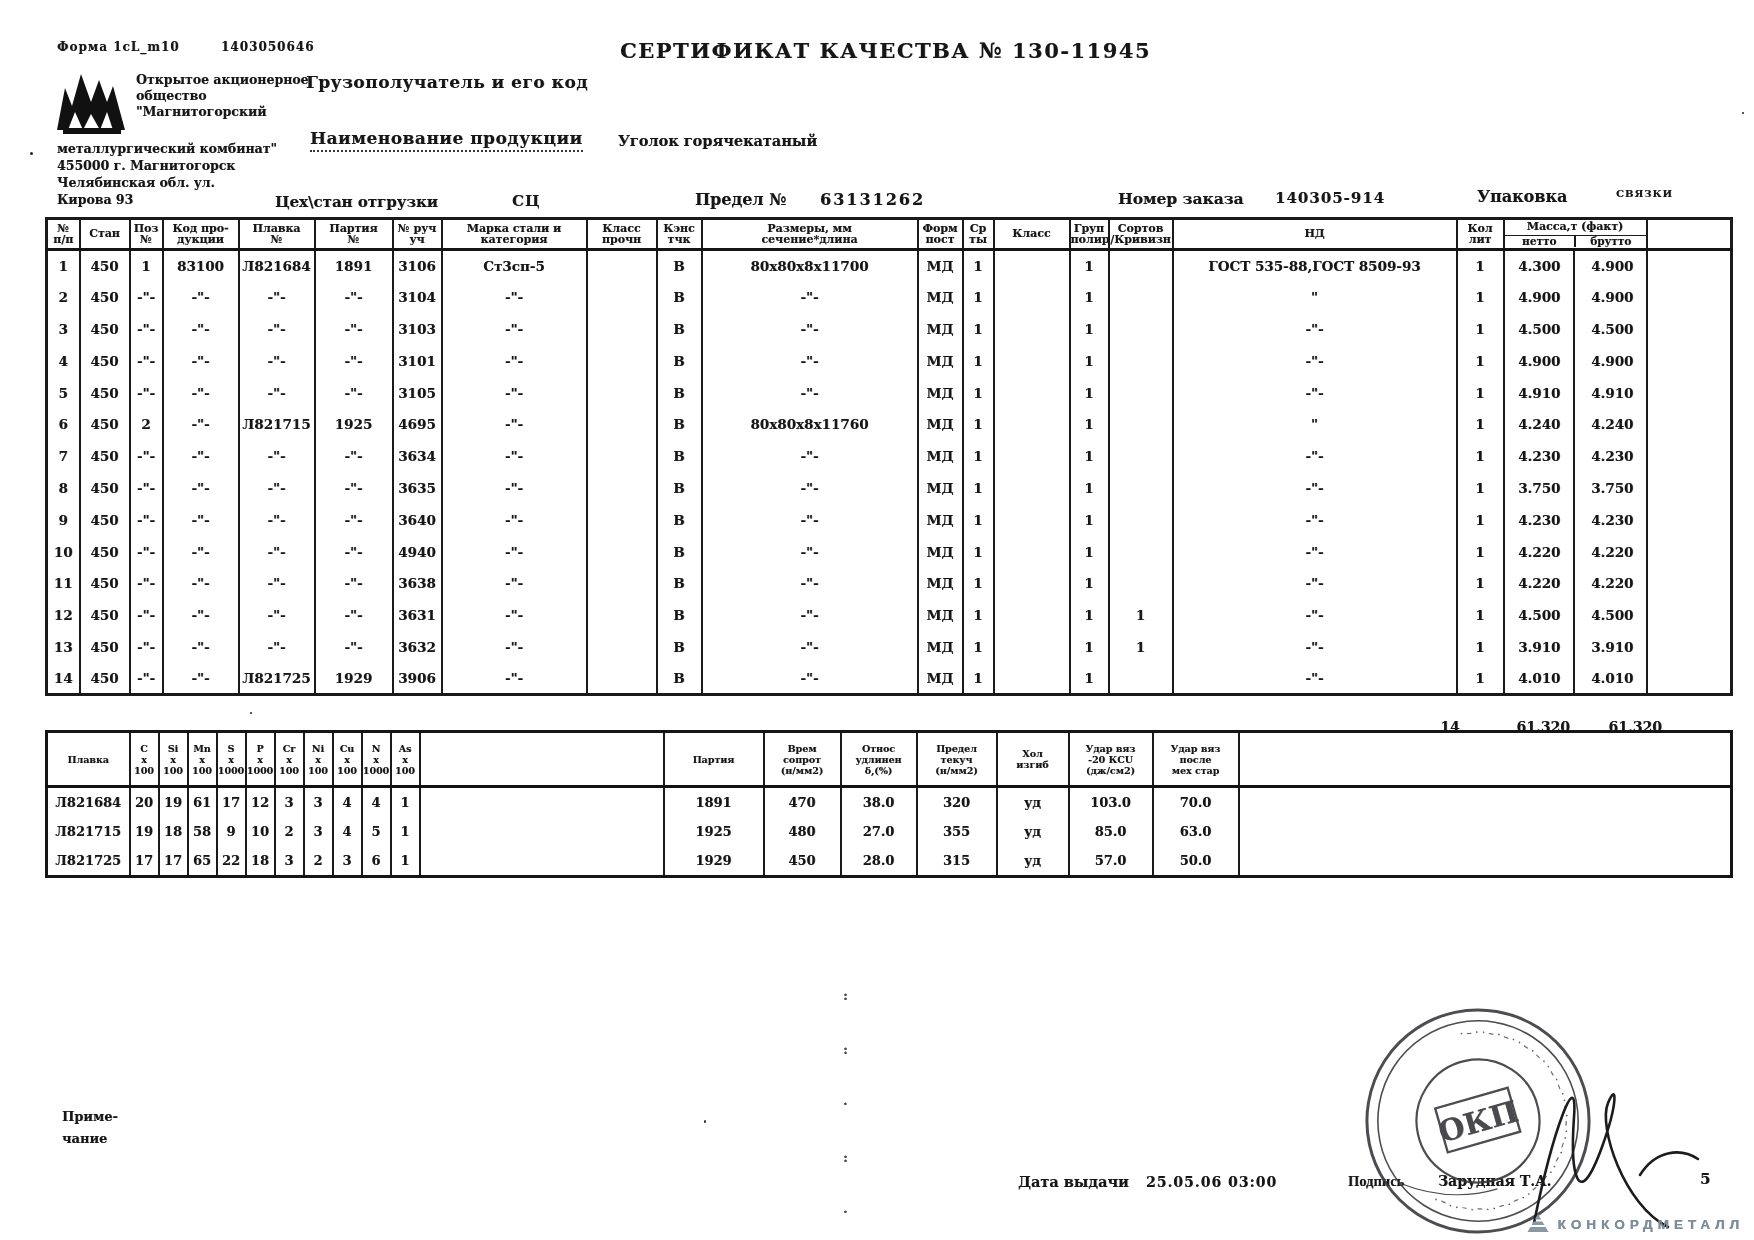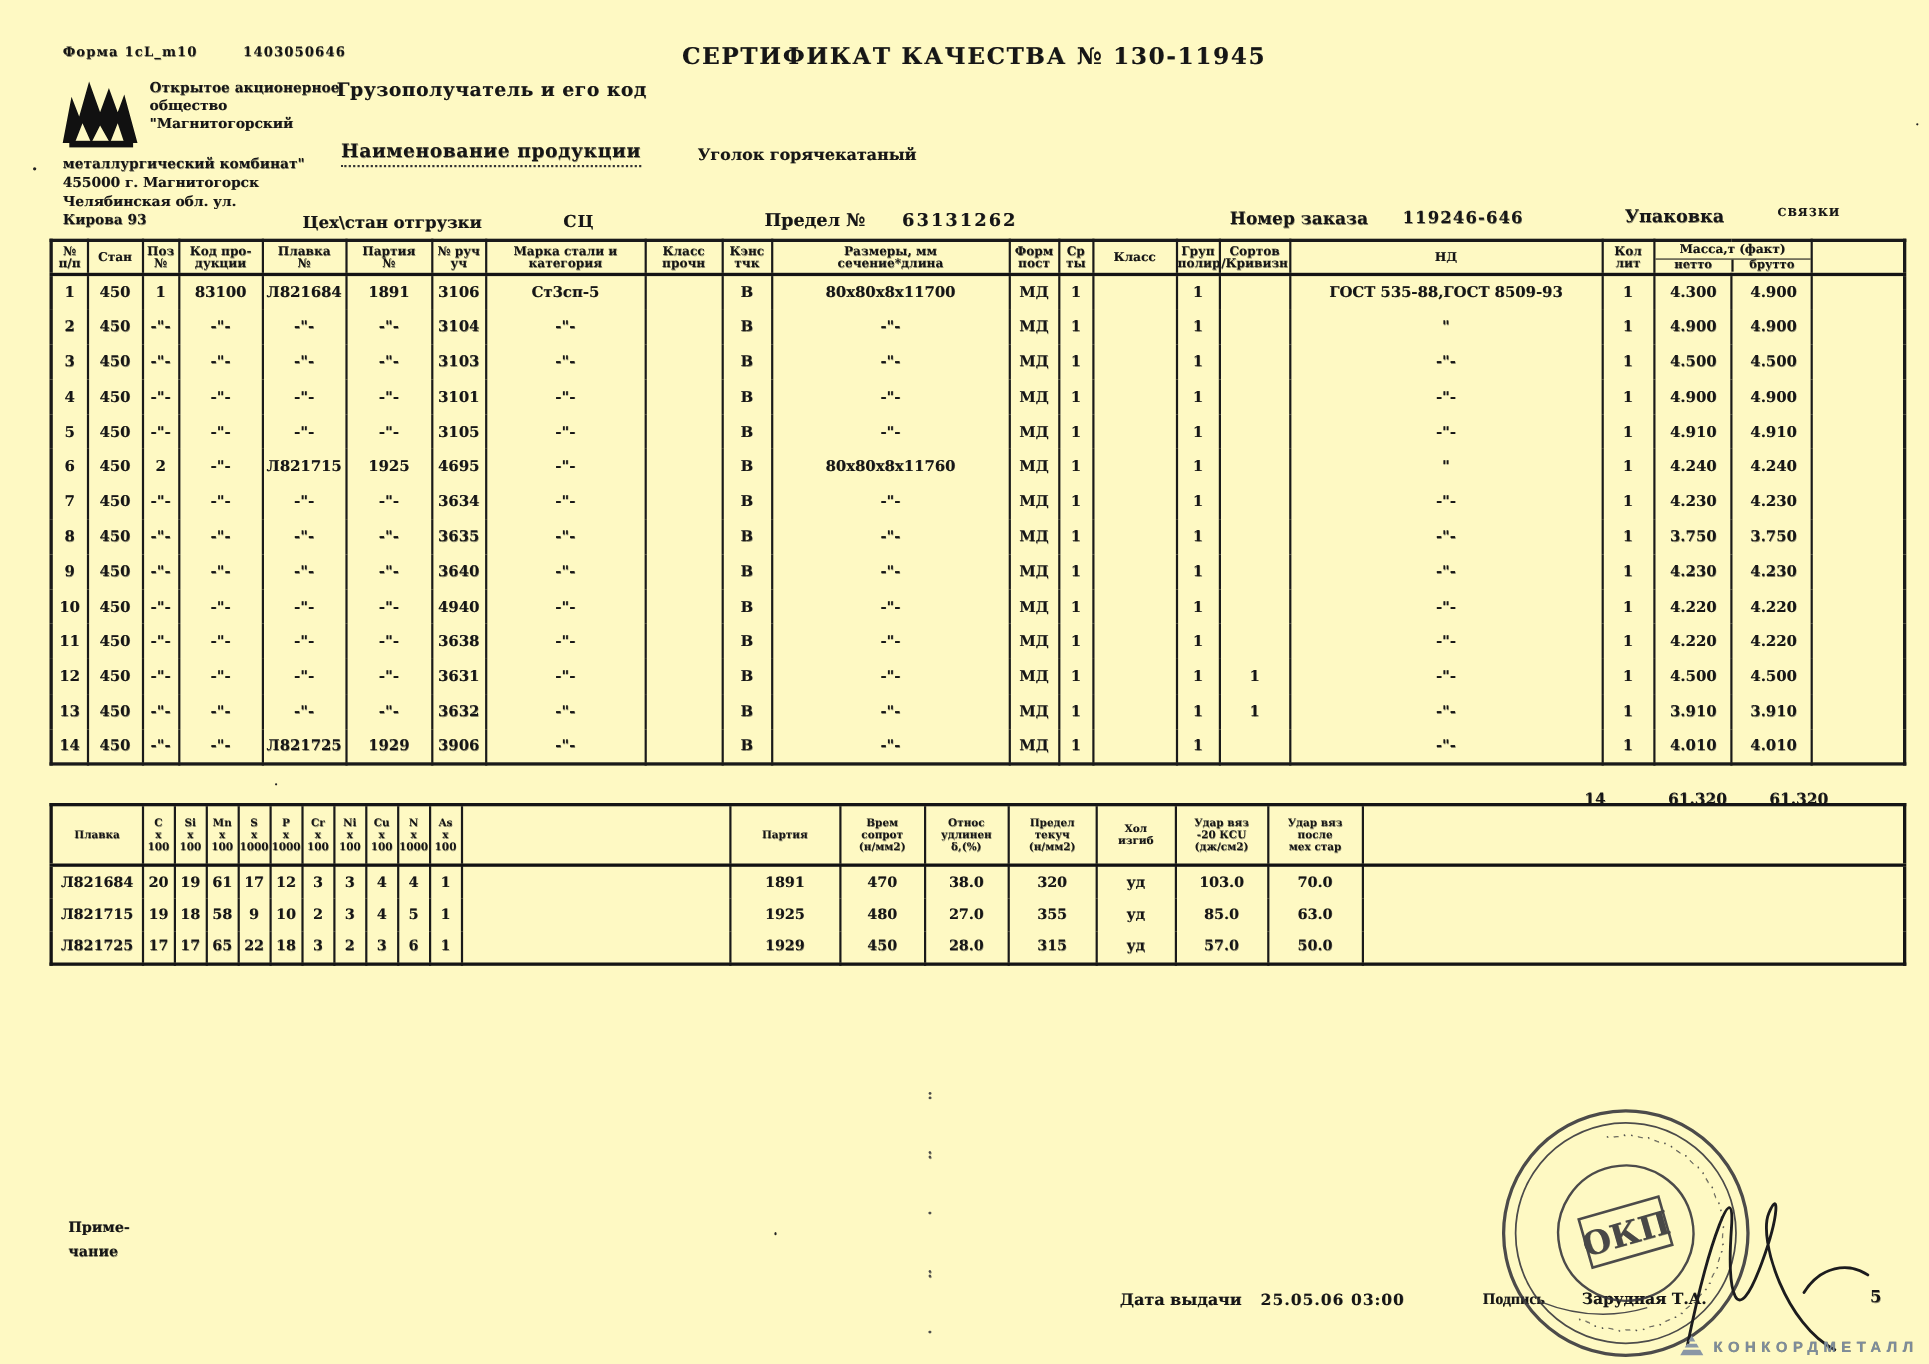--- a/index.html
+++ b/index.html
@@ -1,34 +1,34 @@
 <!DOCTYPE html>
 <html><head>
 <meta charset="utf-8">
 <style>
   html,body{margin:0;padding:0;background:#888;}
   .page{
     position:relative;width:1754px;height:1240px;margin:0 auto;
-    background:#fef9c3;overflow:hidden;
+    background:#ffffff;overflow:hidden;
     font-family:"DejaVu Serif","Liberation Serif",serif;
     color:#161616;
   }
   .fax{text-shadow:.4px .4px 0 rgba(25,25,25,.5);}
   .abs{position:absolute;}
   .b{font-weight:bold;}
   
   .form-no{left:57px;top:40px;font-size:12px;letter-spacing:1px;}
   .doc-no{left:221px;top:40px;font-size:12px;letter-spacing:1px;}
   .logo{left:55px;top:72px;}
   .company-top{left:136px;top:72px;font-size:12.5px;line-height:16px;width:190px;}
   .company-bottom{left:57px;top:140px;font-size:12.5px;line-height:17px;width:260px;}
   .title{left:620px;top:38px;font-size:21px;letter-spacing:1.5px;}
   .consignee{left:306px;top:72px;font-size:17px;letter-spacing:.5px;}
   .prod-label{left:310px;top:128px;font-size:17px;letter-spacing:.5px;border-bottom:2px dotted #333;padding-bottom:2px;}
-  .prod-value{left:634px;top:132px;font-size:14.5px;}
+  .prod-value{left:618px;top:132px;font-size:14.5px;}
   .shop-label{left:275px;top:193px;font-size:15px;}
   .shop-value{left:512px;top:192px;font-size:15px;letter-spacing:1px;}
   .wagon-label{left:695px;top:190px;font-size:16px;}
   .wagon-value{left:800px;top:190px;font-size:16px;letter-spacing:2px;margin-left:20px;}
   .order-label{left:1118px;top:189px;font-size:15.5px;}
   .order-value{left:1275px;top:189px;font-size:15px;letter-spacing:1px;}
   .pack-label{left:1477px;top:187px;font-size:16px;}
   .pack-value{left:1592px;top:188px;font-size:10px;letter-spacing:1px;margin-left:24px;}
   
   table{border-collapse:collapse;table-layout:fixed;}
@@ -99,21 +99,21 @@
 
   <div class="abs consignee b">Грузополучатель и его код</div>
   <div class="abs prod-label b">Наименование продукции</div>
   <div class="abs prod-value b">Уголок горячекатаный</div>
 
   <div class="abs shop-label b">Цех\стан отгрузки</div>
   <div class="abs shop-value b">СЦ</div>
   <div class="abs wagon-label b">Предел №</div>
   <div class="abs wagon-value b">63131262</div>
   <div class="abs order-label b">Номер заказа</div>
-  <div class="abs order-value b">119246-646</div>
+  <div class="abs order-value b">140305-914</div>
   <div class="abs pack-label b">Упаковка</div>
   <div class="abs pack-value b">СВЯЗКИ</div>
 
   <div class="abs mt">
     <table>
       <colgroup>
         <col style="width:33px">
           <col style="width:50px">
           <col style="width:33px">
           <col style="width:76px">

